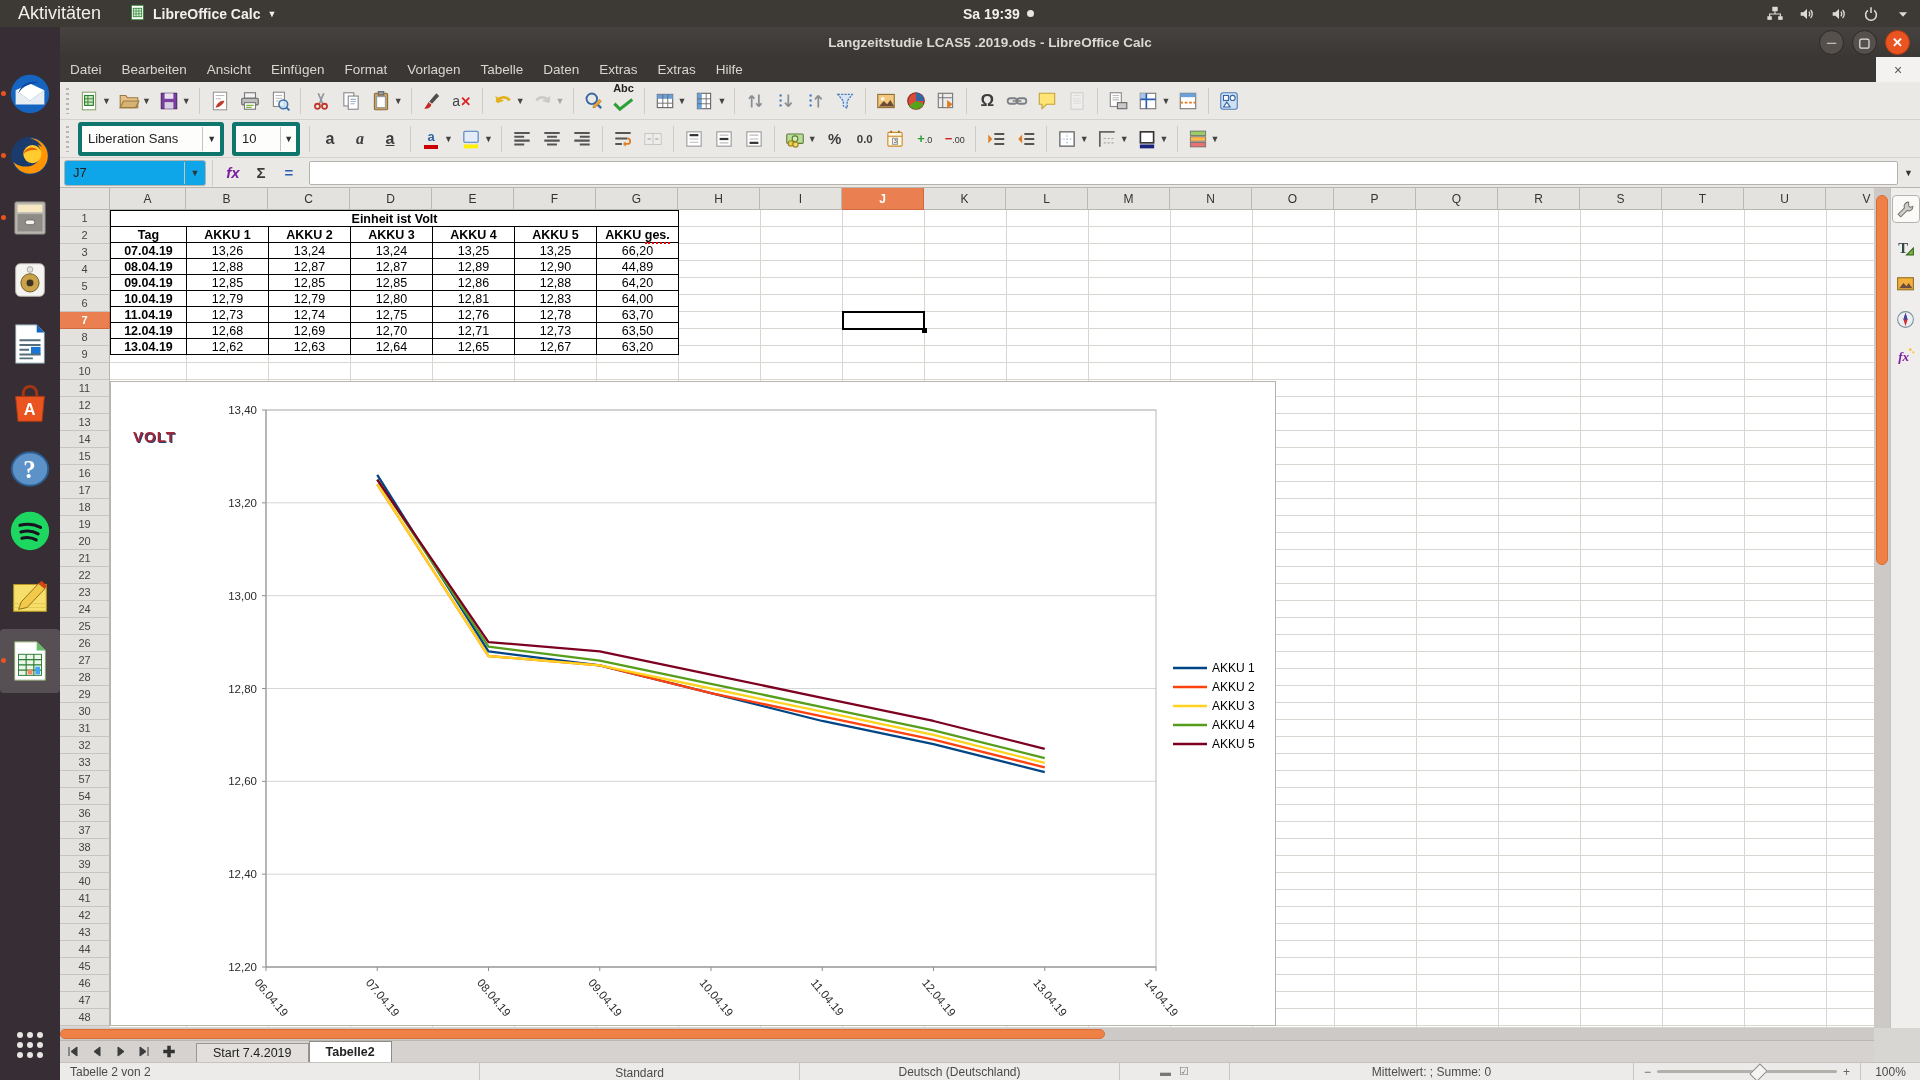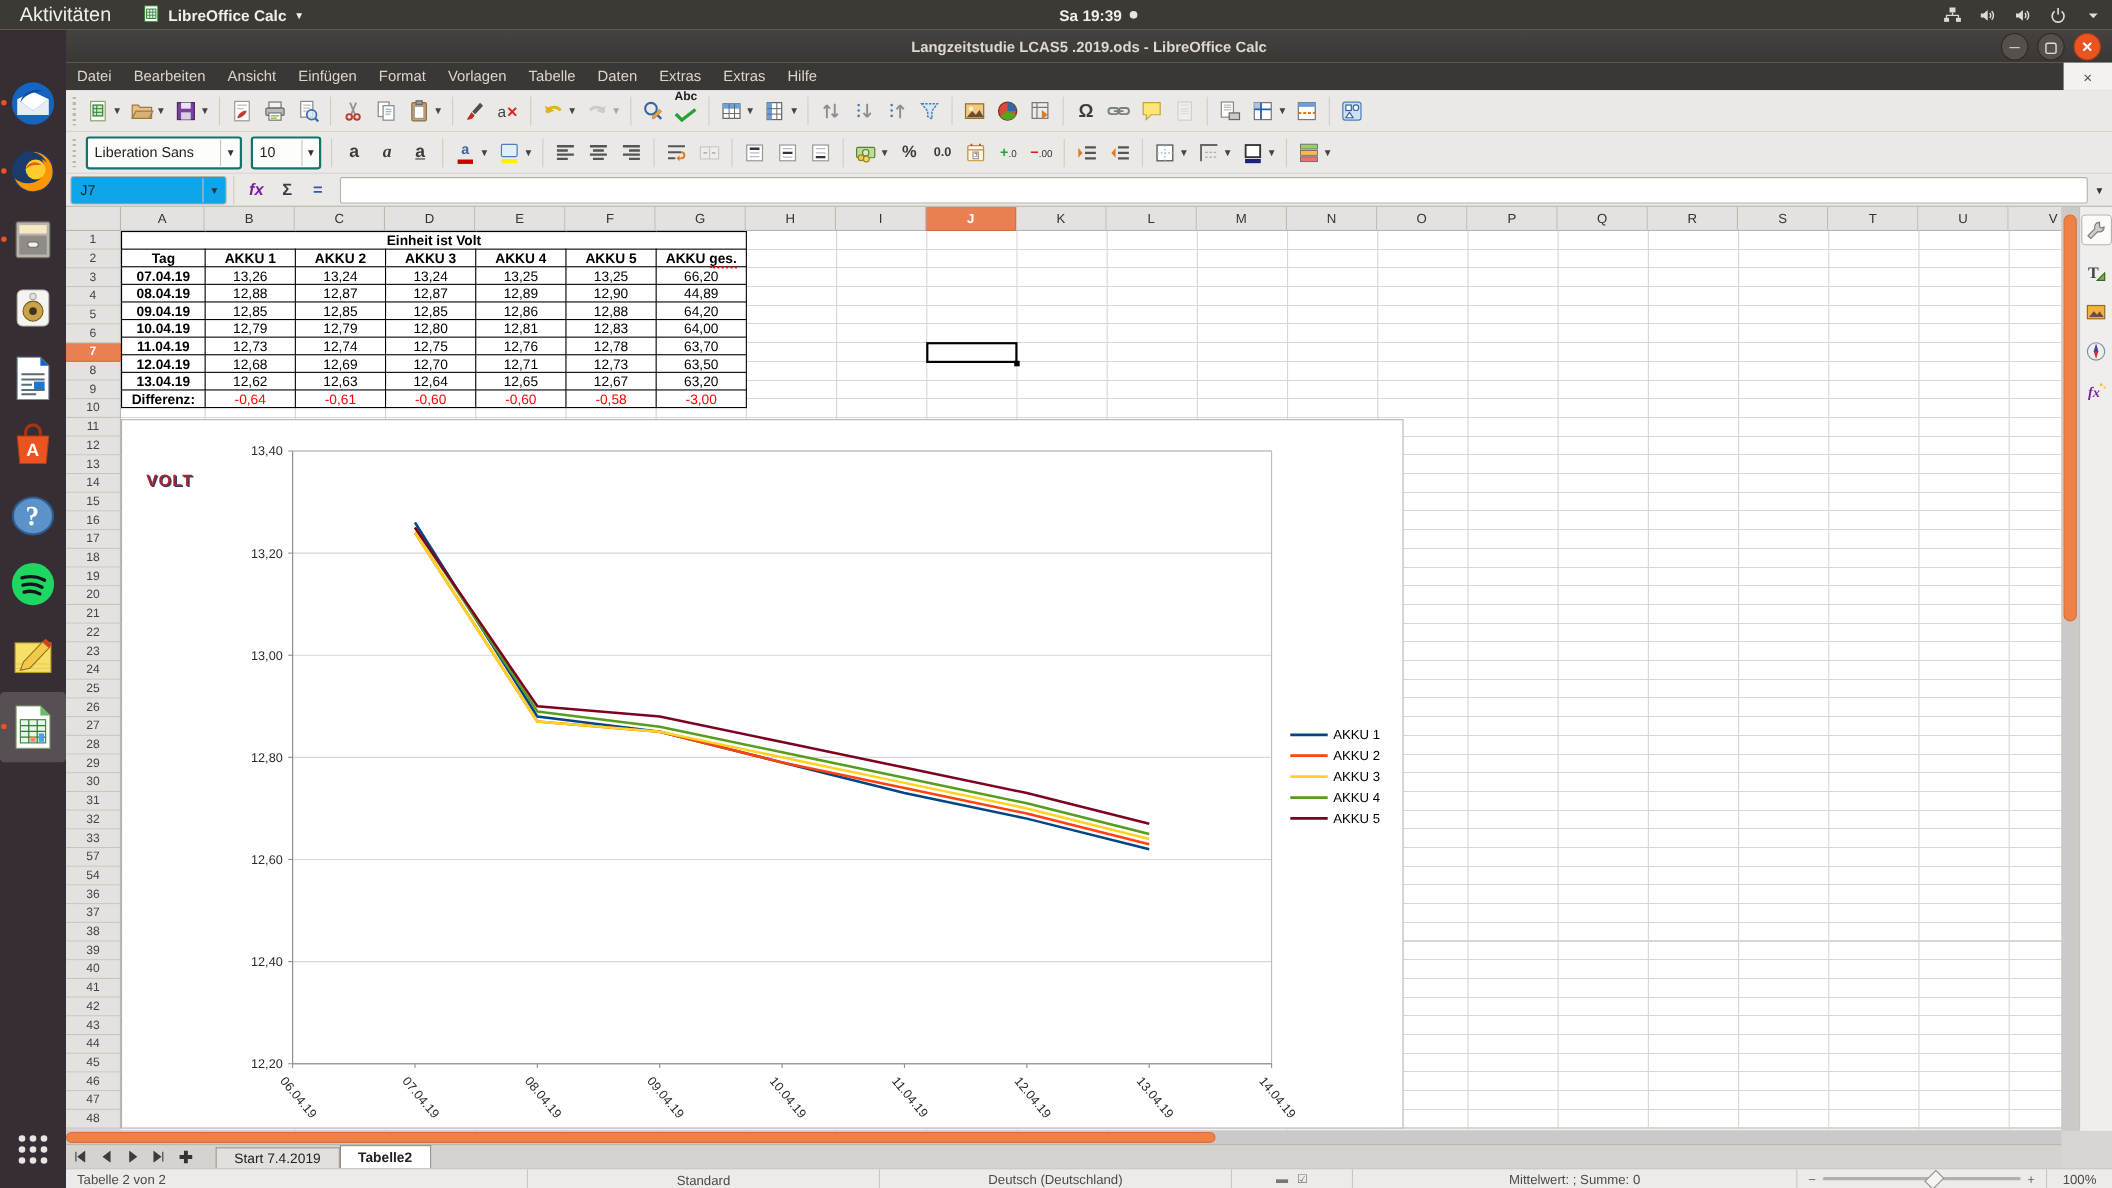--- a/index.html
+++ b/index.html
@@ -35,21 +35,21 @@
            display:flex;align-items:center;gap:2px;padding-left:2px;box-sizing:border-box;z-index:30;}
   #toolbar1{top:82px;} #toolbar2{top:120px;}
   .grip{width:7px;height:26px;margin:0 2px;background:repeating-linear-gradient(#b9b6b2 0 2px,transparent 2px 5px);background-size:3px 100%;background-repeat:repeat-y;background-position:2px 0;}
   .tbtn{display:flex;align-items:center;height:30px;padding:0 2px;border-radius:3px;}
   .tbtn .ig{width:24px;height:24px;display:flex;align-items:center;justify-content:center;}
   .tbtn svg{width:22px;height:22px;}
   .dd{font-size:9px;color:#444;margin-left:1px;}
   .sep{width:1px;height:26px;background:#cfccc8;margin:0 4px;}
   .disabled{opacity:.4;filter:grayscale(.8);}
   .glyph{font-weight:bold;color:#3c3c3c;}
-  .combo{height:26px;background:#fdfdfc;border:2px solid #0f766e;border-radius:3px;display:flex;align-items:center;margin:0 3px;}
+  .combo{height:26px;background:#fdfdfc;border:4px solid #0f766e;border-radius:3px;display:flex;align-items:center;margin:0 3px;}
   .combo .cv{padding:0 6px;font-size:13px;color:#222;white-space:nowrap;overflow:hidden;}
   .combo .ca{width:18px;height:24px;border-left:1px solid #c6c3bf;display:flex;align-items:center;justify-content:center;font-size:9px;color:#333;}
   
   #formulabar{left:60px;top:158px;width:1860px;height:30px;background:#ebe9e6;border-bottom:1px solid #b8b5b1;
               display:flex;align-items:center;padding-left:4px;box-sizing:border-box;z-index:30;}
   #namebox{width:140px;height:24px;background:#0ea5e9;border:1px solid #b5b2ae;border-radius:3px;display:flex;align-items:center;}
   #namebox .nv{flex:1;padding:0 8px;font-size:13px;color:#222;}
   #namebox .ca{width:20px;height:22px;border-left:1px solid #c6c3bf;display:flex;align-items:center;justify-content:center;font-size:9px;color:#333;}
   .fbtn{width:28px;height:26px;display:flex;align-items:center;justify-content:center;font-size:15px;}
   #fx-glyph{color:#7b1fa2;font-style:italic;font-weight:bold;}
@@ -946,29 +946,20 @@
         </tr>
         <tr>
           <td class="date" style="width:76px;">13.04.19</td>
           <td class="val" style="width:82px;">12,62</td>
           <td class="val" style="width:82px;">12,63</td>
           <td class="val" style="width:82px;">12,64</td>
           <td class="val" style="width:82px;">12,65</td>
           <td class="val" style="width:82px;">12,67</td>
           <td class="val" style="width:82px;">63,20</td>
         </tr>
-        <tr>
-          <td class="dlabel" style="width:76px;">Differenz:</td>
-          <td class="diff" style="width:82px;">-0,64</td>
-          <td class="diff" style="width:82px;">-0,61</td>
-          <td class="diff" style="width:82px;">-0,60</td>
-          <td class="diff" style="width:82px;">-0,60</td>
-          <td class="diff" style="width:82px;">-0,58</td>
-          <td class="diff" style="width:82px;">-3,00</td>
-        </tr>
       </tbody>
     </table>
 
   <div class="abs" id="selcell"></div>
   <div class="abs" id="selhandle"></div>
 
   <div class="abs" id="chart"><svg width="1164" height="643" viewBox="0 0 1164 643">
         <line x1="155" y1="28" x2="1045" y2="28" stroke="#d6d6d6" stroke-width="1"></line>
         <line x1="151" y1="28" x2="155" y2="28" stroke="#8f8f8f"></line>
         <text x="146" y="32" font-size="11.5" fill="#2b2b2b" text-anchor="end">13,40</text>

